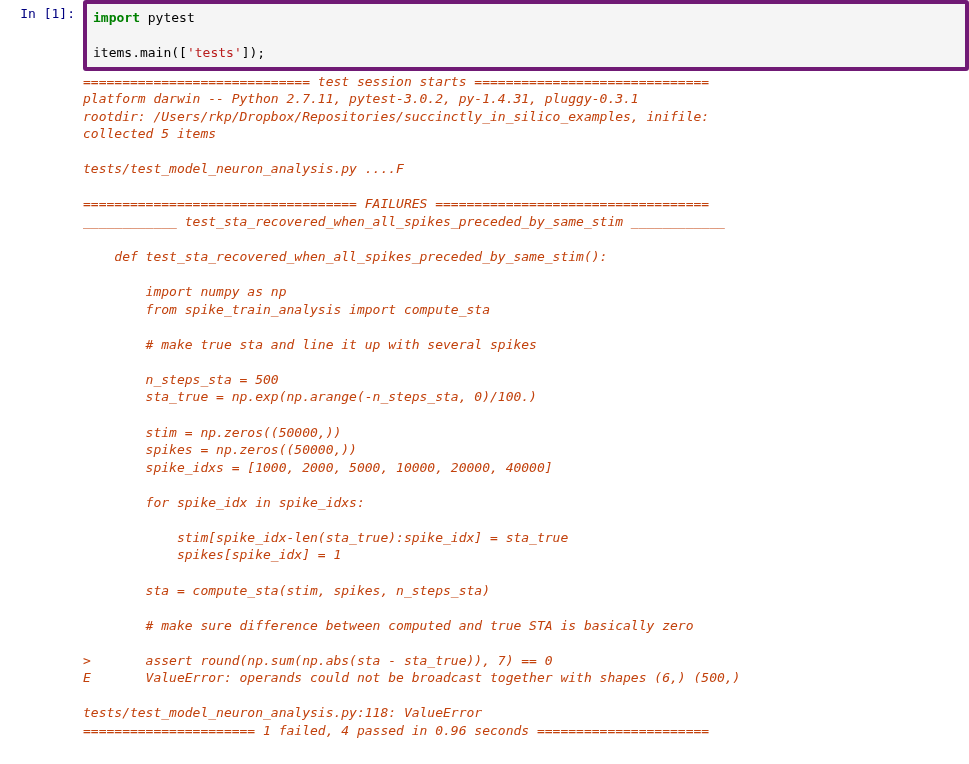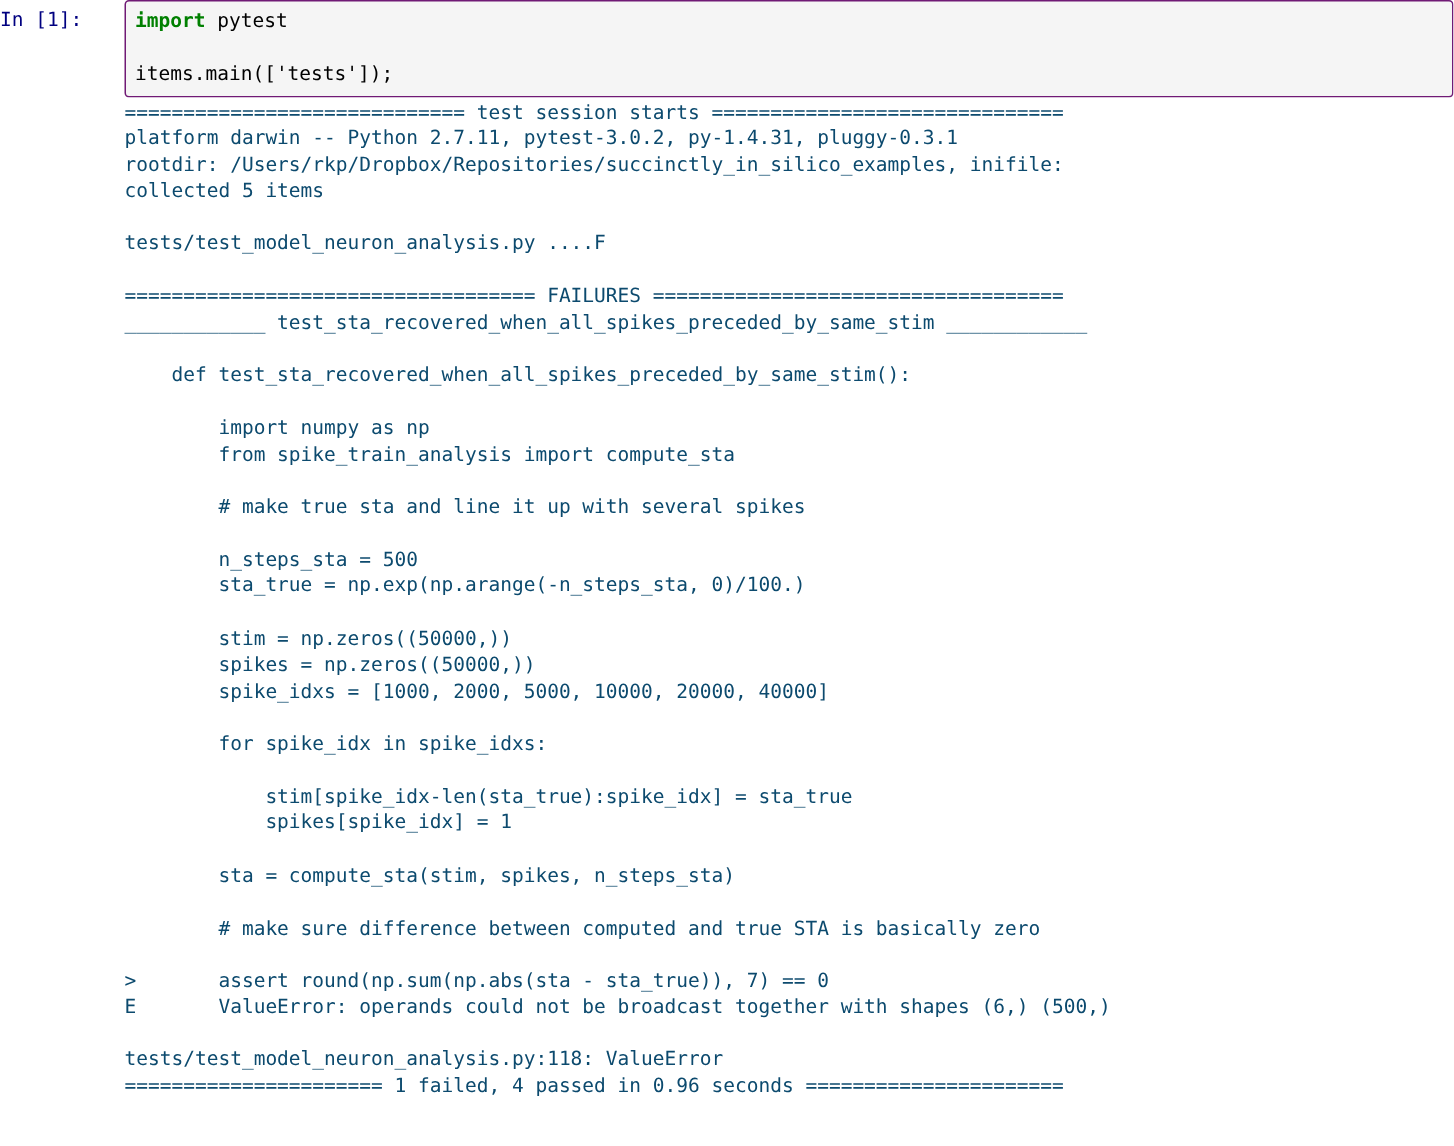--- a/index.html
+++ b/index.html
@@ -1,25 +1,25 @@
 <!DOCTYPE html>
 <html><head>
   <meta charset="utf-8">
   <style>
     * { box-sizing: border-box; margin: 0; padding: 0; }
     body { font-family: Menlo, Monaco, Consolas, "Lucida Console", monospace; font-size: 13px; background: #fff; color: #000; width: 969px; }
     .cell { display: flex; }
-    .prompt-col { width: 83px; padding: 6px 8px 0 0; flex-shrink: 0; color: #000080; font-weight: normal; font-family: Menlo, Monaco, monospace; font-size: 13px; }
-    .input-area { flex: 1; background: #f5f5f5; border: 1px solid #701a75; border-radius: 3px; padding: 5px 6px; }
+    .prompt-col { width: 83px; text-align: right; padding: 6px 8px 0 0; flex-shrink: 0; color: #000080; font-weight: normal; font-family: Menlo, Monaco, monospace; font-size: 13px; }
+    .input-area { flex: 1; background: #f5f5f5; border: 4px solid #701a75; border-radius: 3px; padding: 5px 6px; }
     .output-area { flex: 1; background: #fff; padding: 2px 0 0 0; }
     pre { white-space: pre; font-family: Menlo, Monaco, Consolas, "Lucida Console", monospace; font-size: 13px; line-height: 1.35; }
     .kw { color: #008000; font-weight: bold; }
-    .str { color: #000000; }
+    .str { color: #b91c1c; }
     .code-line { line-height: 1.35; }
-    .output pre { color: #0c4a6e; }
+    .output pre { color: #c2410c; font-style: italic; }
   </style>
 </head>
 <body>
 
 <div class="cell">
   <div class="prompt-col">
     <span>In [1]:</span>
   </div>
   <div class="input-area">
     <pre class="code-line"><span class="kw">import</span><span> pytest</span></pre>

